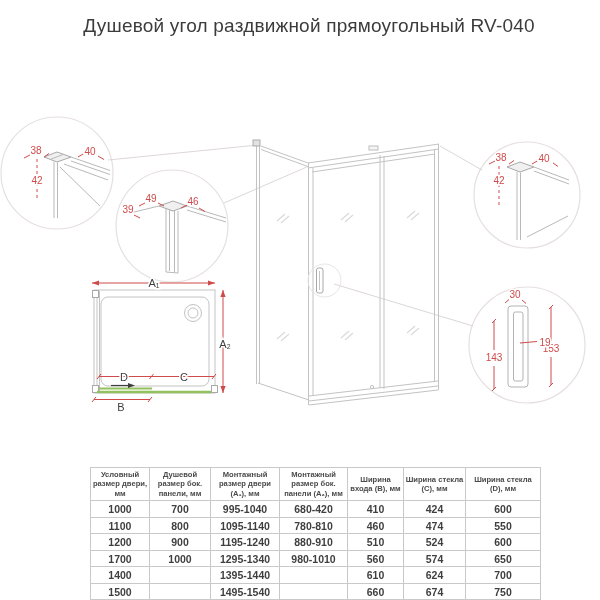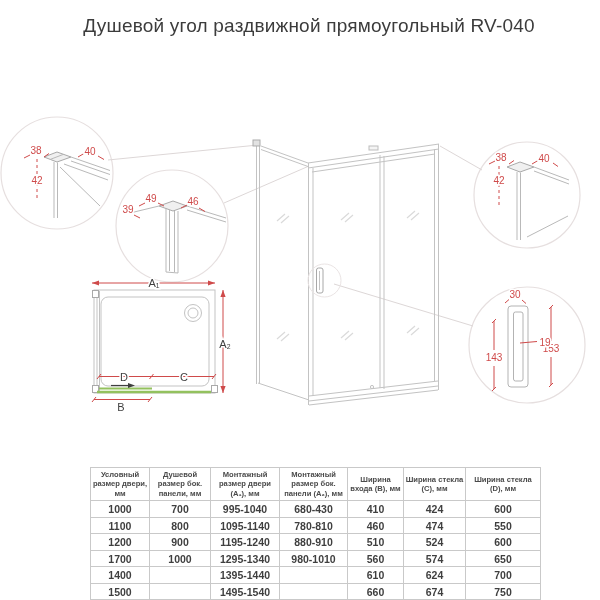--- a/index.html
+++ b/index.html
@@ -229,21 +229,21 @@
         <th>Ширина входа (B), мм</th>
         <th>Ширина стекла (C), мм</th>
         <th>Ширина стекла (D), мм</th>
       </tr>
     </thead>
     <tbody>
       <tr>
         <td>1000</td>
         <td>700</td>
         <td>995-1040</td>
-        <td>680-430</td>
+        <td>680-420</td>
         <td>410</td>
         <td>424</td>
         <td>600</td>
       </tr>
       <tr>
         <td>1100</td>
         <td>800</td>
         <td>1095-1140</td>
         <td>780-810</td>
         <td>460</td>

